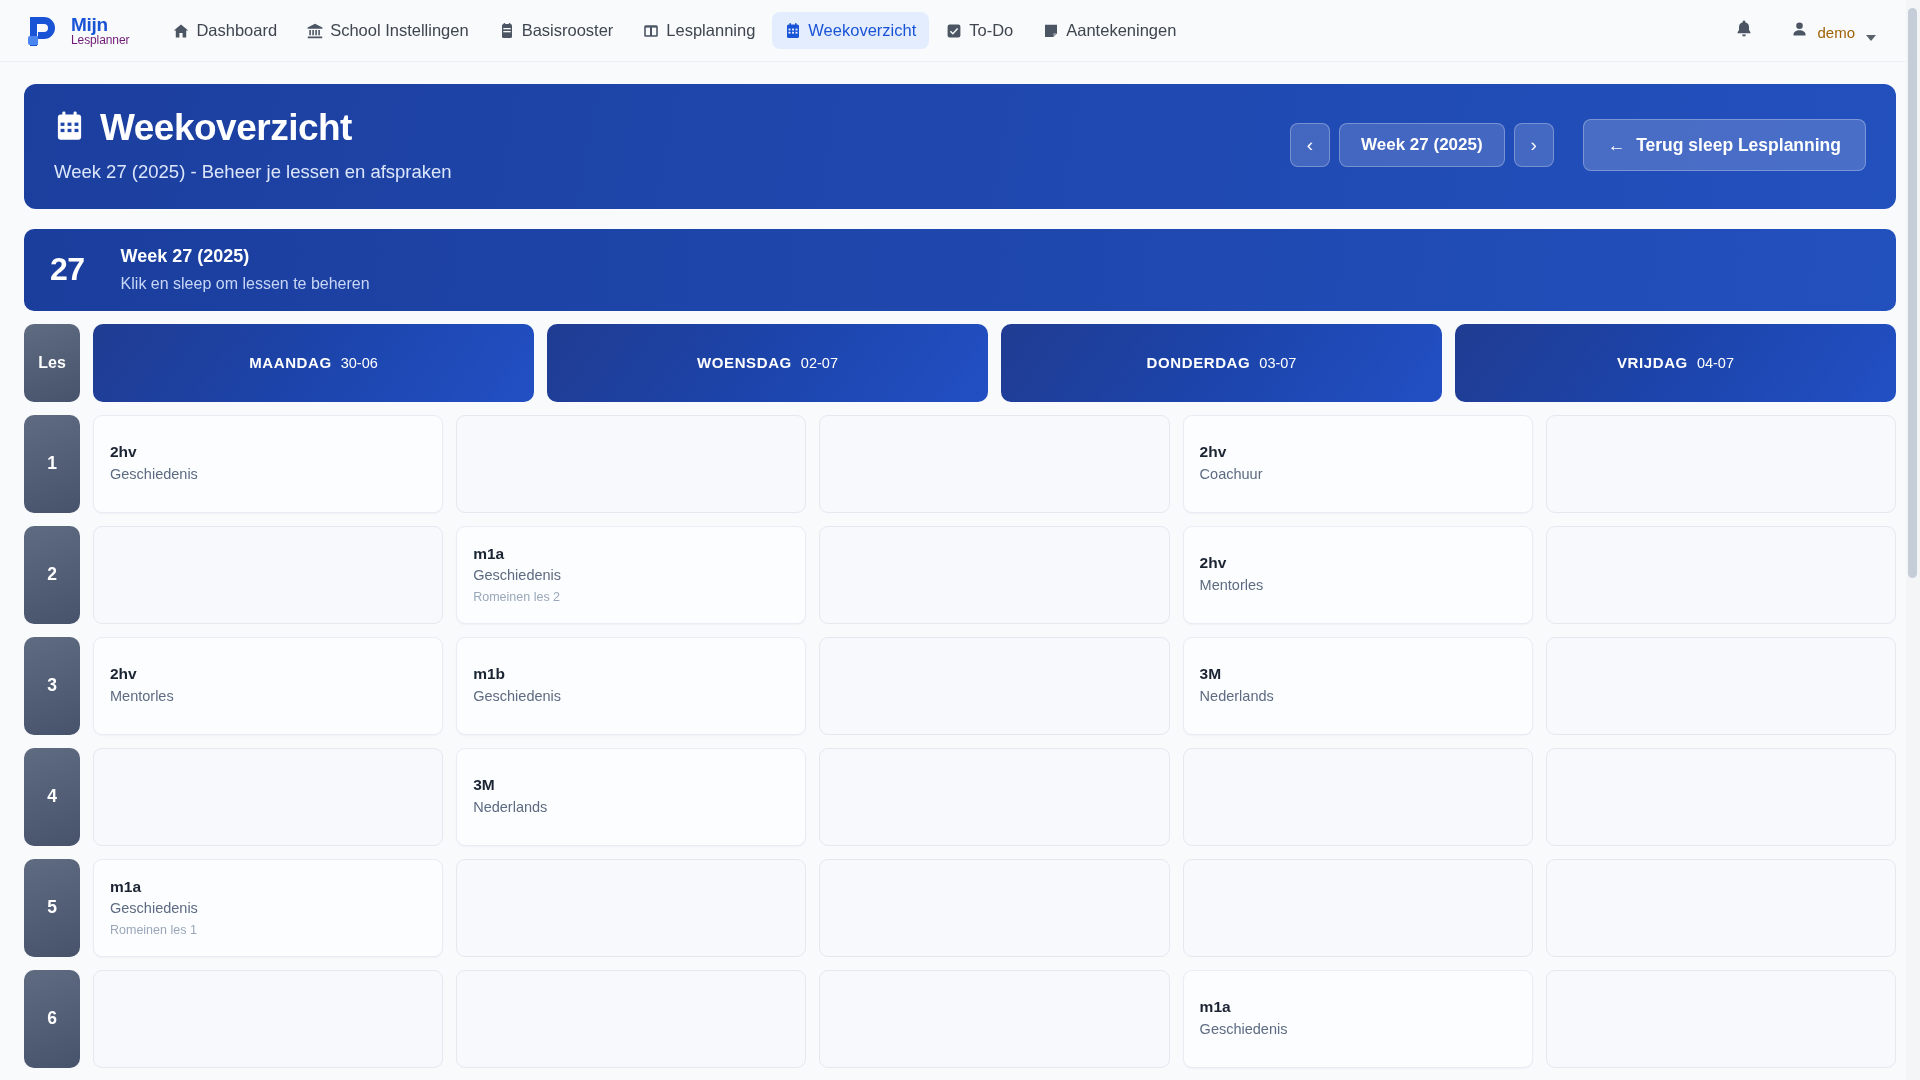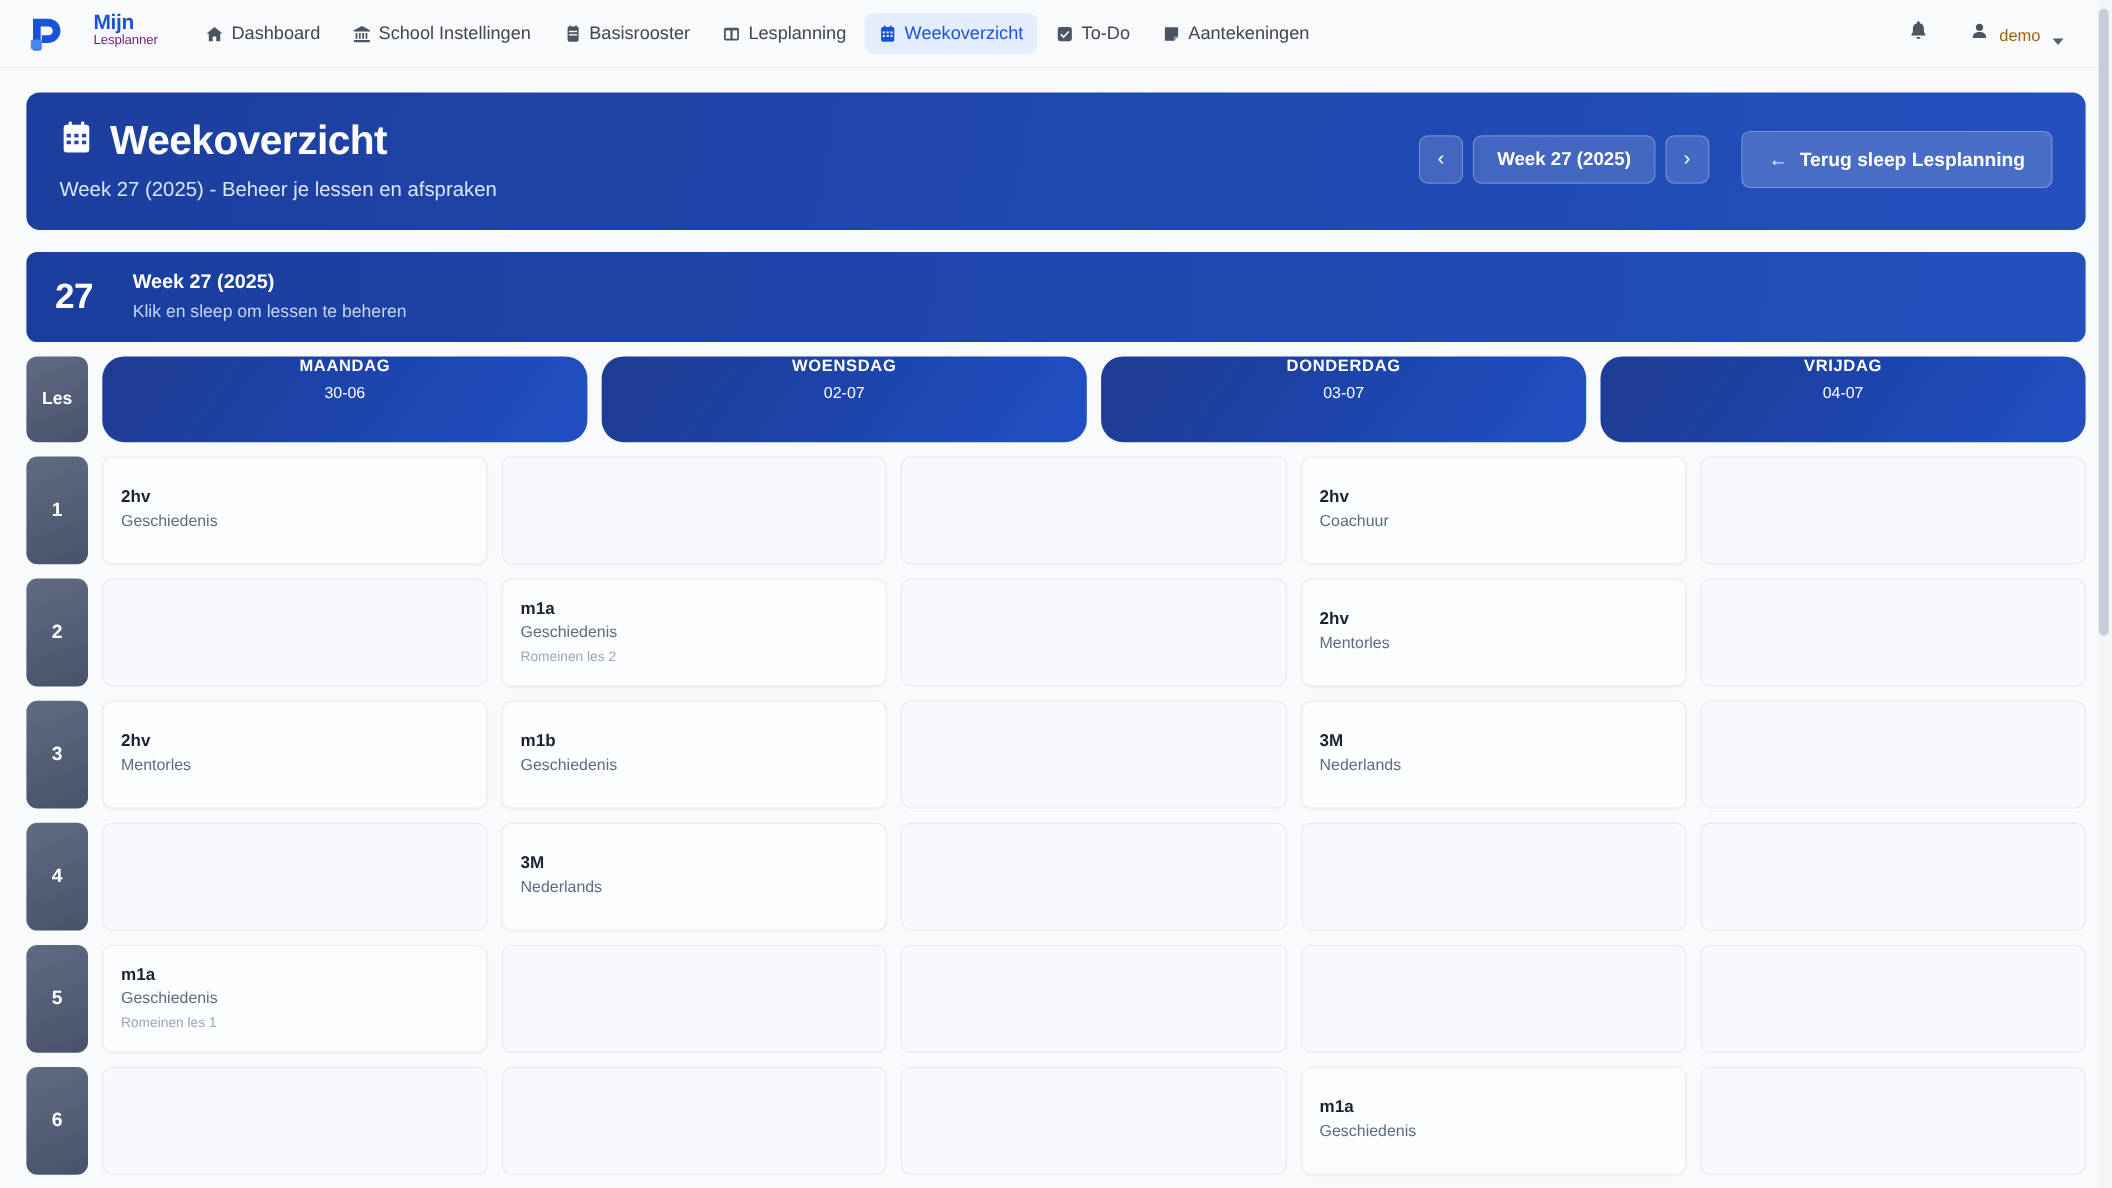--- a/index.html
+++ b/index.html
@@ -13,21 +13,21 @@
   
   .navbar {
     height: 62px;
     background: #f8fafc;
     border-bottom: 1px solid #eceff3;
     display: flex;
     align-items: center;
     padding: 0 26px 0 14px;
     position: relative;
   }
-  .brand { display: flex; align-items: flex-start; gap: 23px; padding-left: 8px; }
+  .brand { display: flex; align-items: center; gap: 9px; padding-left: 8px; }
   .brand-mark { width: 40px; height: 40px; position: relative; flex: 0 0 auto; }
   .brand-text { line-height: 1.02; }
   .brand-top { font-size: 19px; font-weight: bold; color: #1a54d6; letter-spacing: -0.3px; }
   .brand-bot { font-size: 12px; font-weight: 500; color: #701a75; letter-spacing: -0.1px; }
 
   .navlinks { display: flex; align-items: center; margin-left: 31px; gap: 4px; }
   .navlink {
     display: flex; align-items: center; gap: 7px;
     padding: 9px 13px;
     border-radius: 8px;
@@ -104,24 +104,24 @@
     background: linear-gradient(160deg, #5e6b81 0%, #47536b 100%);
     border-radius: 10px;
     color: #fff;
     display: flex; align-items: center; justify-content: center;
     font-size: 17.5px; font-weight: bold;
   }
   .les-head { min-height: 78px; font-size: 16px; }
   .day-head {
     flex: 1 1 0;
     min-height: 78px;
-    border-radius: 20px;
+    border-radius: 10px;
     background: linear-gradient(125deg, #203c92 0%, #1c44ab 50%, #2250c4 100%);
     color: #fff;
-    display: flex; flex-direction: column; align-items: center; 
+    display: flex; flex-direction: row; align-items: center; justify-content: center;
     gap: 9px;
   }
   .day-name { font-size: 15px; font-weight: bold; letter-spacing: 0.6px; }
   .day-date { font-size: 14.5px; font-weight: 500; }
 
   .body-row { min-height: 98px; }
   .slot {
     flex: 1 1 0;
     border-radius: 9px;
     border: 1px solid #e4e9f0;

